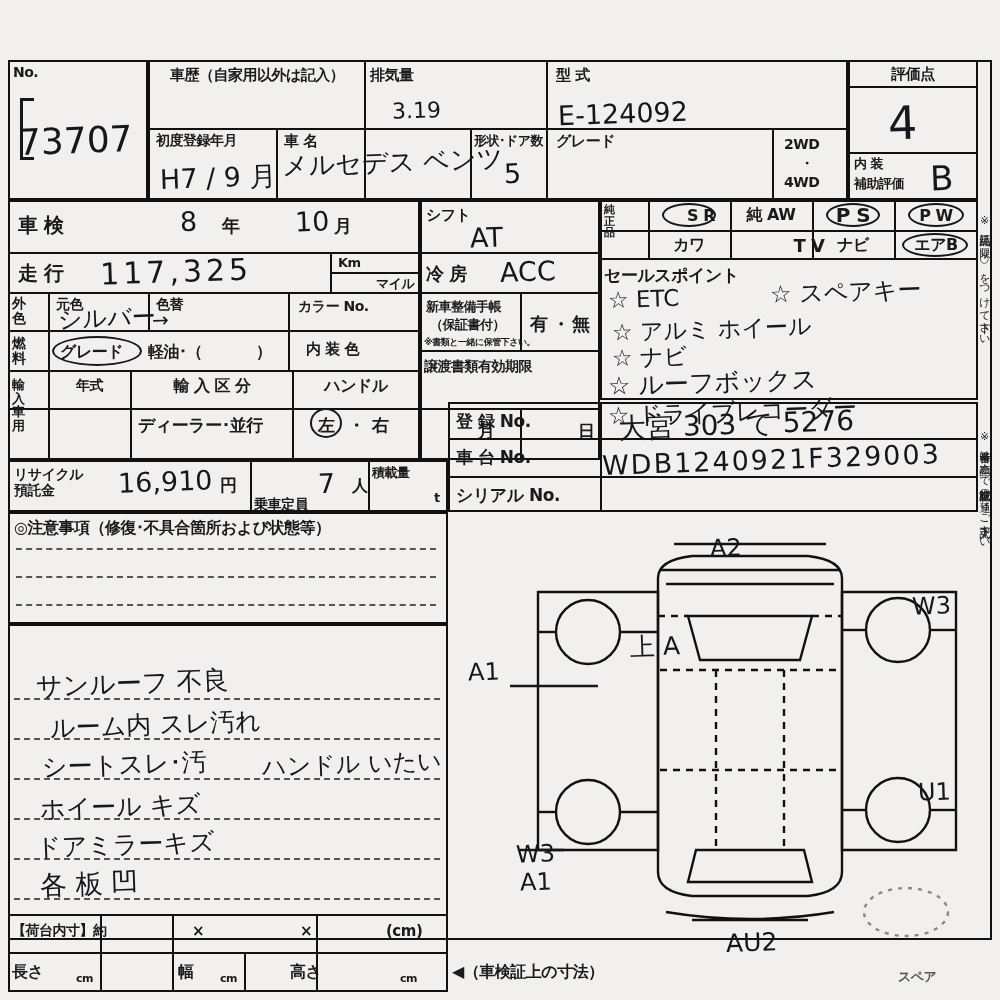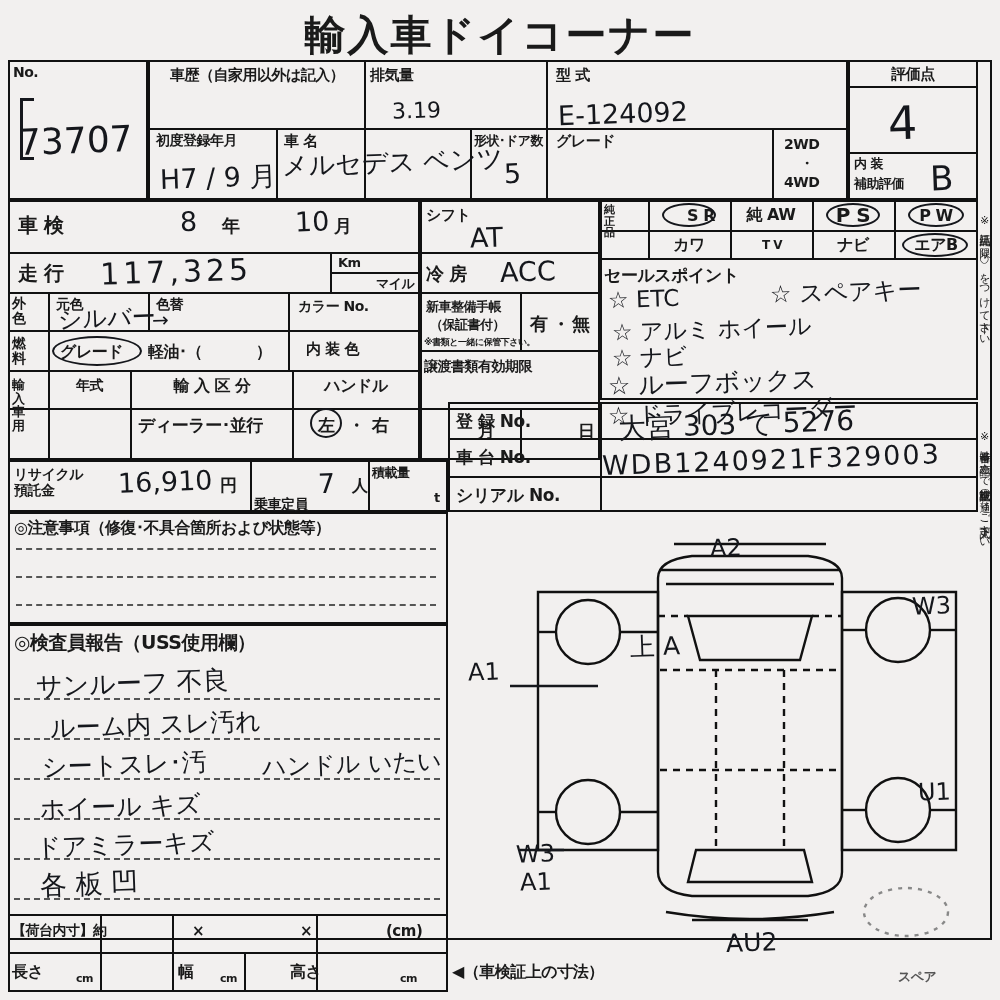--- a/index.html
+++ b/index.html
@@ -34,21 +34,20 @@
   .dash{position:absolute;border-top:2px dashed #555;height:0;}
   .ocirc{position:absolute;border:2px solid #15171c;border-radius:50%;box-sizing:border-box;}
   .center{display:flex;align-items:center;justify-content:center;text-align:center;}
   .vtext{writing-mode:vertical-rl;text-orientation:upright;}
 </style>
 </head>
 <body>
 
 <div class="sheet">
 
-  <div class="title">輸入車ドイコーナー</div>
 
   <div class="box" style="left:8px;top:60px;width:984px;top:60px;height:880px;border-width:2px;"></div>
 
   <div class="box" style="left:8px;top:60px;width:140px;height:140px;"></div>
   <div class="lbl" style="left:13px;top:64px;font-size:14px;">No.</div>
   <div class="hand xl" style="left:18px;top:120px;font-size:36px;">73707</div>
 
   <div class="vline" style="left:20px;top:98px;height:62px;width:3px;background:#15171c;"></div>
   <div class="hline" style="left:20px;top:98px;width:14px;height:3px;background:#15171c;"></div>
   <div class="hline" style="left:20px;top:157px;width:14px;height:3px;background:#15171c;"></div>
@@ -188,21 +187,21 @@
 
   <div class="lbl center" style="left:648px;top:202px;width:106px;height:26px;font-size:16px;">S R</div>
   <div class="ocirc" style="left:662px;top:203px;width:54px;height:24px;"></div>
   <div class="lbl center" style="left:730px;top:202px;width:82px;height:26px;font-size:16px;">純 AW</div>
   <div class="lbl center" style="left:812px;top:202px;width:82px;height:26px;font-size:20px;">P S</div>
   <div class="ocirc" style="left:826px;top:203px;width:54px;height:24px;"></div>
   <div class="lbl center" style="left:894px;top:202px;width:84px;height:26px;font-size:16px;">P W</div>
   <div class="ocirc" style="left:908px;top:203px;width:56px;height:24px;"></div>
 
   <div class="lbl center" style="left:648px;top:232px;width:82px;height:26px;font-size:16px;">カワ</div>
-  <div class="lbl center" style="left:731px;top:232px;width:82px;height:26px;font-size:12px;">T V</div>
+  <div class="lbl center" style="left:768px;top:232px;width:82px;height:26px;font-size:18px;">T V</div>
   <div class="lbl center" style="left:812px;top:232px;width:82px;height:26px;font-size:16px;">ナビ</div>
   <div class="lbl center" style="left:894px;top:232px;width:84px;height:26px;font-size:16px;">エアB</div>
   <div class="ocirc" style="left:902px;top:233px;width:66px;height:24px;"></div>
 
   <div class="box" style="left:600px;top:260px;width:378px;height:140px;border-top:none;"></div>
   <div class="lbl" style="left:604px;top:264px;font-size:17px;">セールスポイント</div>
   <div class="hand" style="left:608px;top:286px;font-size:23px;">☆ ETC</div>
   <div class="hand" style="left:770px;top:276px;font-size:24px;">☆ スペアキー</div>
   <div class="hand" style="left:612px;top:314px;font-size:23px;">☆ アルミ ホイール</div>
   <div class="hand" style="left:612px;top:342px;font-size:23px;">☆ ナビ</div>
@@ -220,21 +219,20 @@
   <div class="lbl" style="left:456px;top:484px;font-size:17px;">シリアル No.</div>
   <div class="hand" style="left:620px;top:482px;"></div>
 
   <div class="box" style="left:8px;top:512px;width:440px;height:112px;"></div>
   <div class="lbl" style="left:14px;top:518px;font-size:16px;">◎注意事項（修復･不具合箇所および状態等）</div>
   <div class="dash" style="left:16px;top:548px;width:420px;"></div>
   <div class="dash" style="left:16px;top:576px;width:420px;"></div>
   <div class="dash" style="left:16px;top:604px;width:420px;"></div>
 
   <div class="box" style="left:8px;top:624px;width:440px;height:290px;border-bottom:none;"></div>
-  <div class="lbl" style="left:14px;top:630px;font-size:19px;">◎検査員報告（USS使用欄）</div>
   <div class="dash" style="left:14px;top:698px;width:426px;"></div>
   <div class="dash" style="left:14px;top:738px;width:426px;"></div>
   <div class="dash" style="left:14px;top:778px;width:426px;"></div>
   <div class="dash" style="left:14px;top:818px;width:426px;"></div>
   <div class="dash" style="left:14px;top:858px;width:426px;"></div>
   <div class="dash" style="left:14px;top:898px;width:426px;"></div>
 
   <div class="hand" style="left:36px;top:666px;font-size:26px;">サンルーフ 不良</div>
   <div class="hand" style="left:50px;top:708px;font-size:25px;">ルーム内 スレ汚れ</div>
   <div class="hand" style="left:42px;top:748px;font-size:25px;">シートスレ･汚</div>

